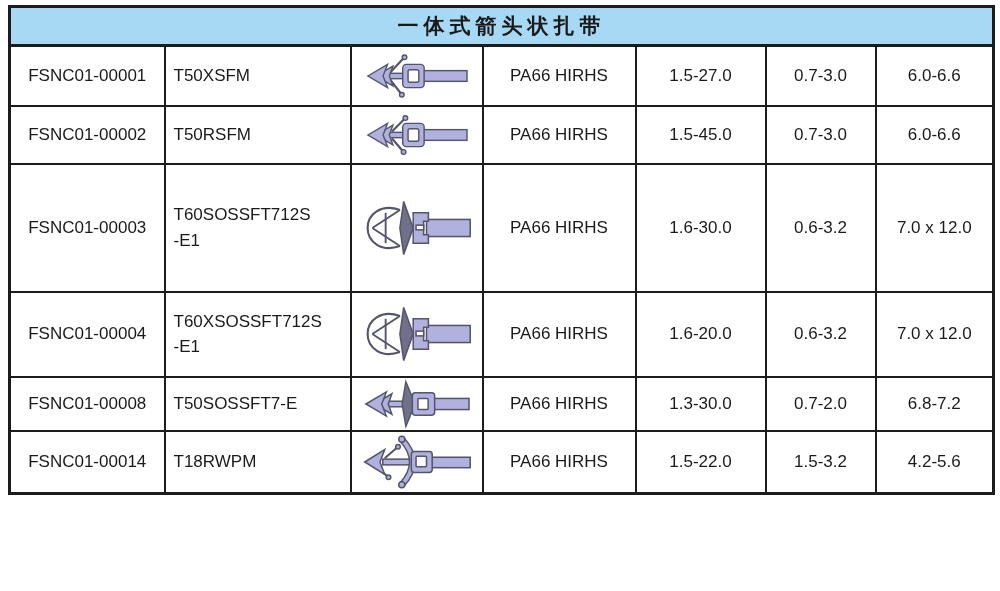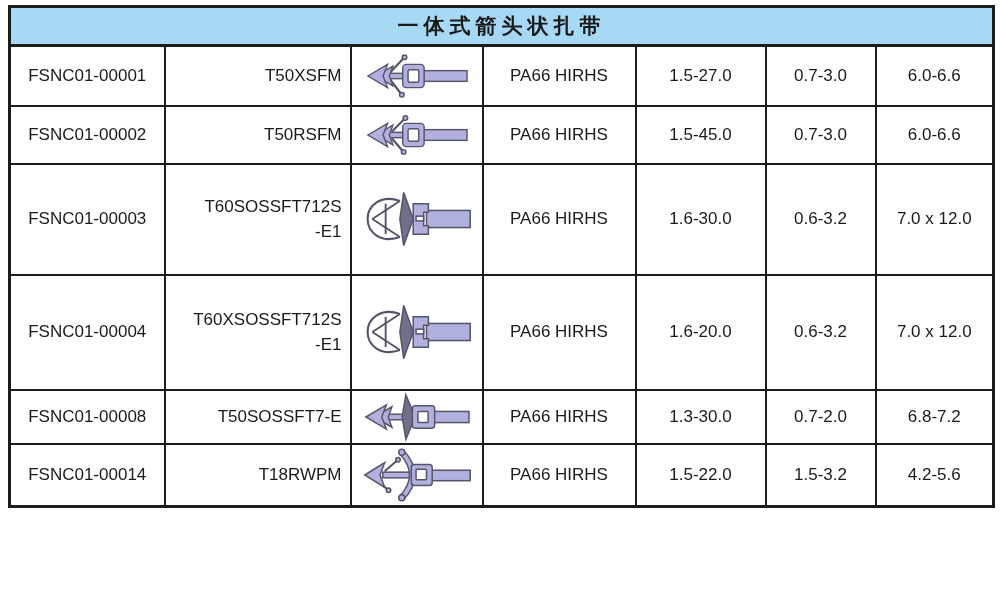--- a/index.html
+++ b/index.html
@@ -43,26 +43,26 @@
   }
   tr.header-row td{
     background:var(--header-bg);
     height:65px;
     font-size:18px;
     line-height:1.25;
   }
   tr.header-row .unit{font-size:14px;display:block;}
   tr.r1{height:60px;}
   tr.r2{height:58px;}
-  tr.r3{height:111px;}
-  tr.r4{height:115px;}
+  tr.r3{height:128px;}
+  tr.r4{height:85px;}
   tr.r5{height:52px;}
   tr.r6{height:63px;}
   td.name-cell{
-    text-align:right;
+    text-align:left;
     padding-left:8px;
     padding-right:8px;
     white-space:pre-line;
     line-height:1.5;
   }
   td.img-cell svg{display:block;margin:0 auto;}
 </style>
 </head>
 <body>
 

